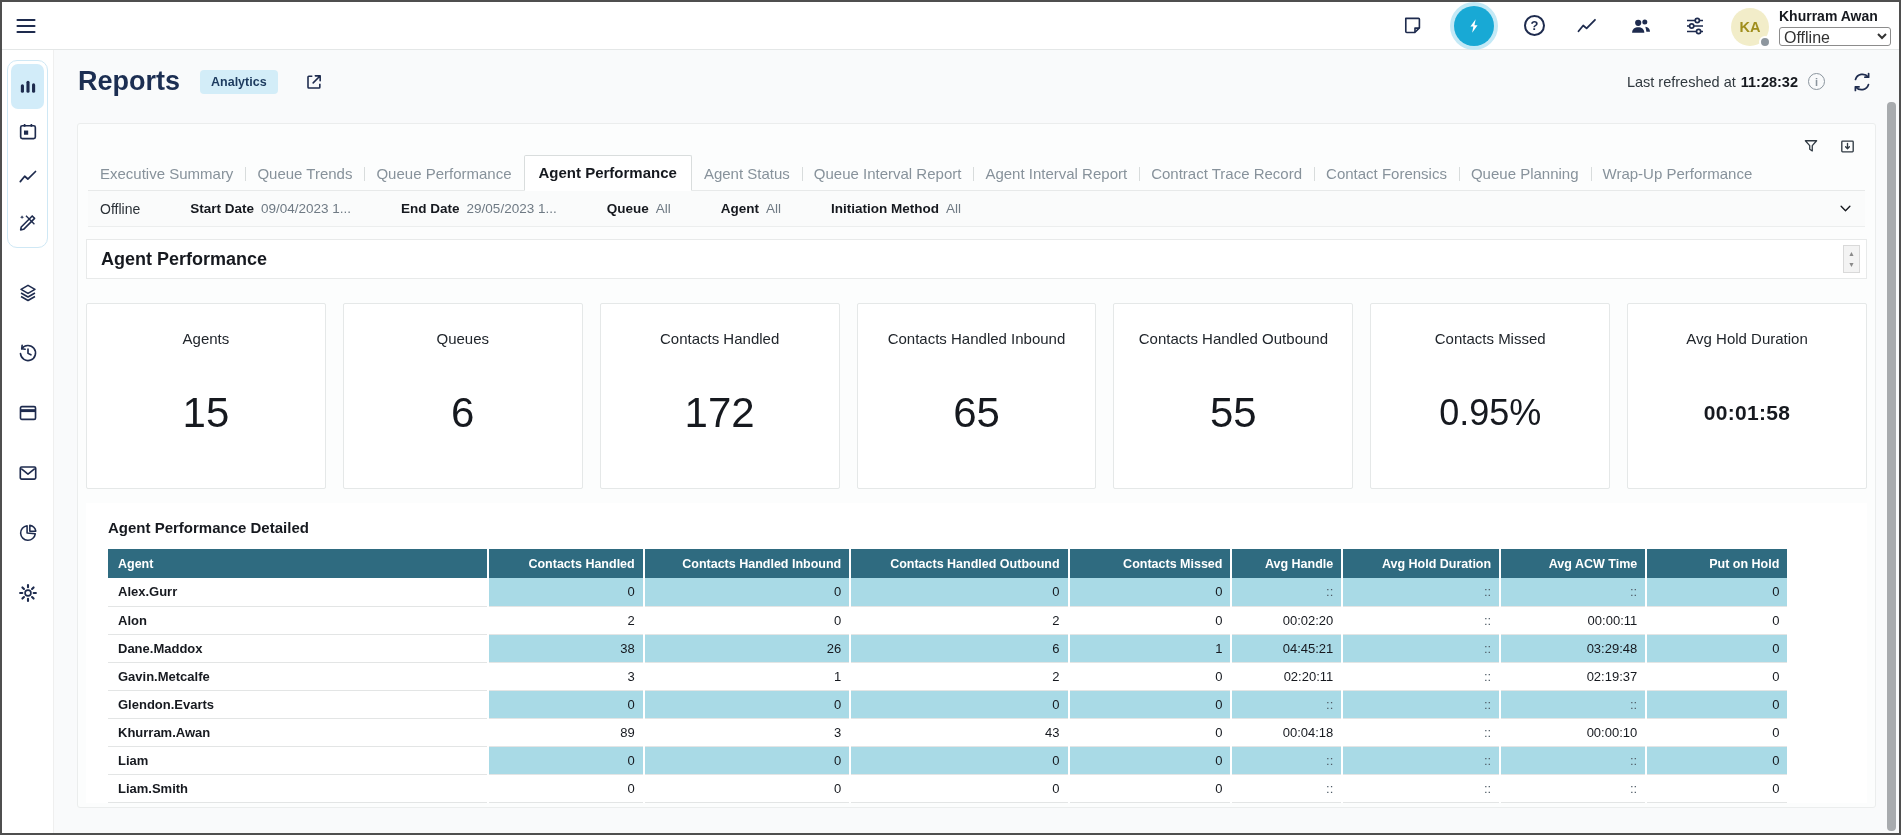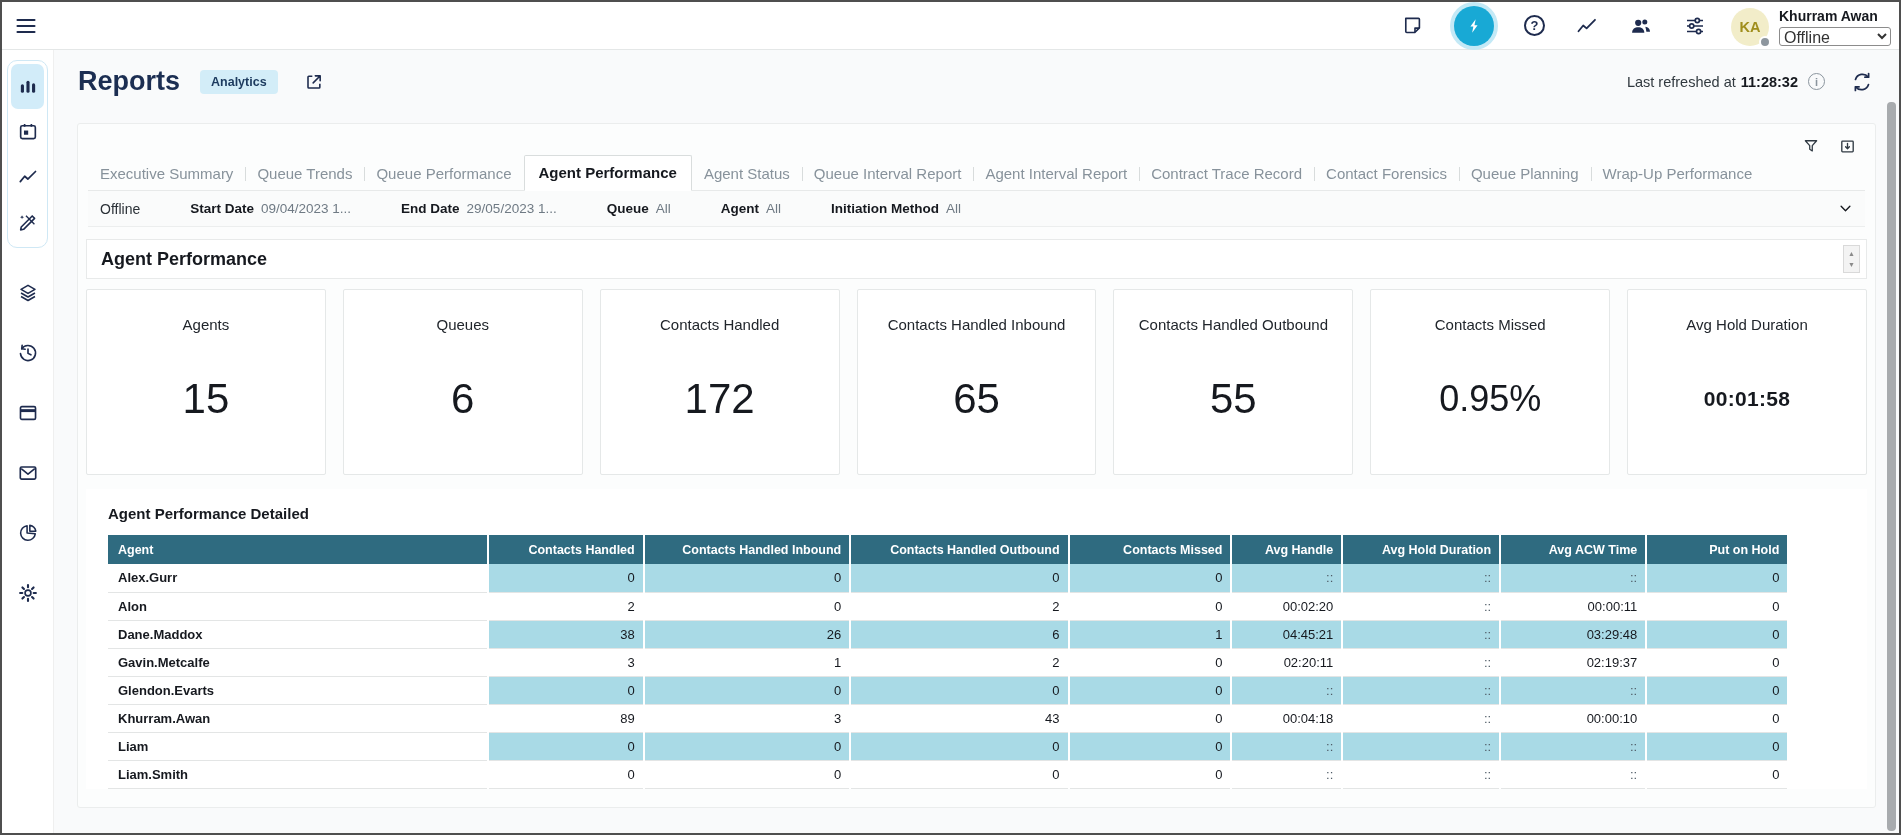--- a/index.html
+++ b/index.html
@@ -67,21 +67,21 @@
   .filter .fv { color:#6f7a84; margin-left:7px; }
   .controls .chev { margin-left:auto; cursor:pointer; display:flex; }
 
   .section-bar { margin:12px 8px 0; background:#fff; border:1px solid #e8eaea; height:40px;
                  display:flex; align-items:center; padding:0 6px 0 14px; }
   .section-title { font-size:18px; font-weight:bold; color:#16191f; }
   .stepper { margin-left:auto; width:17px; height:28px; background:#f3f3f3; border:1px solid #d9d9d9;
              display:flex; flex-direction:column; align-items:center; justify-content:center; gap:4px; cursor:pointer; }
   .stepper span { font-size:7px; color:#8a8a8a; line-height:1; }
 
-  .kpi-row { display:flex; gap:17px; margin:10px 8px 0; height:186px; }
+  .kpi-row { display:flex; gap:17px; margin:24px 8px 0; height:186px;justify-content:flex-end; }
   .kpi { flex:1; background:#fff; border:1px solid #e5e8e8; border-radius:2px;
          display:flex; flex-direction:column; align-items:center; }
   .kpi-label { margin-top:26px; font-size:15px; color:#21262c; white-space:nowrap; }
   .kpi-value { flex:1; display:flex; align-items:center; color:#16191f; padding-bottom:10px; }
   .v-num  { font-size:42px; }
   .v-pct  { font-size:36px; }
   .v-time { font-size:21px; font-weight:bold; letter-spacing:.3px; }
 
   .detail { margin:14px 8px 4px; background:#fff; padding:14px 14px 0; }
   .detail-title { font-size:15px; font-weight:bold; color:#16191f; margin:2px 0 13px 8px; }

